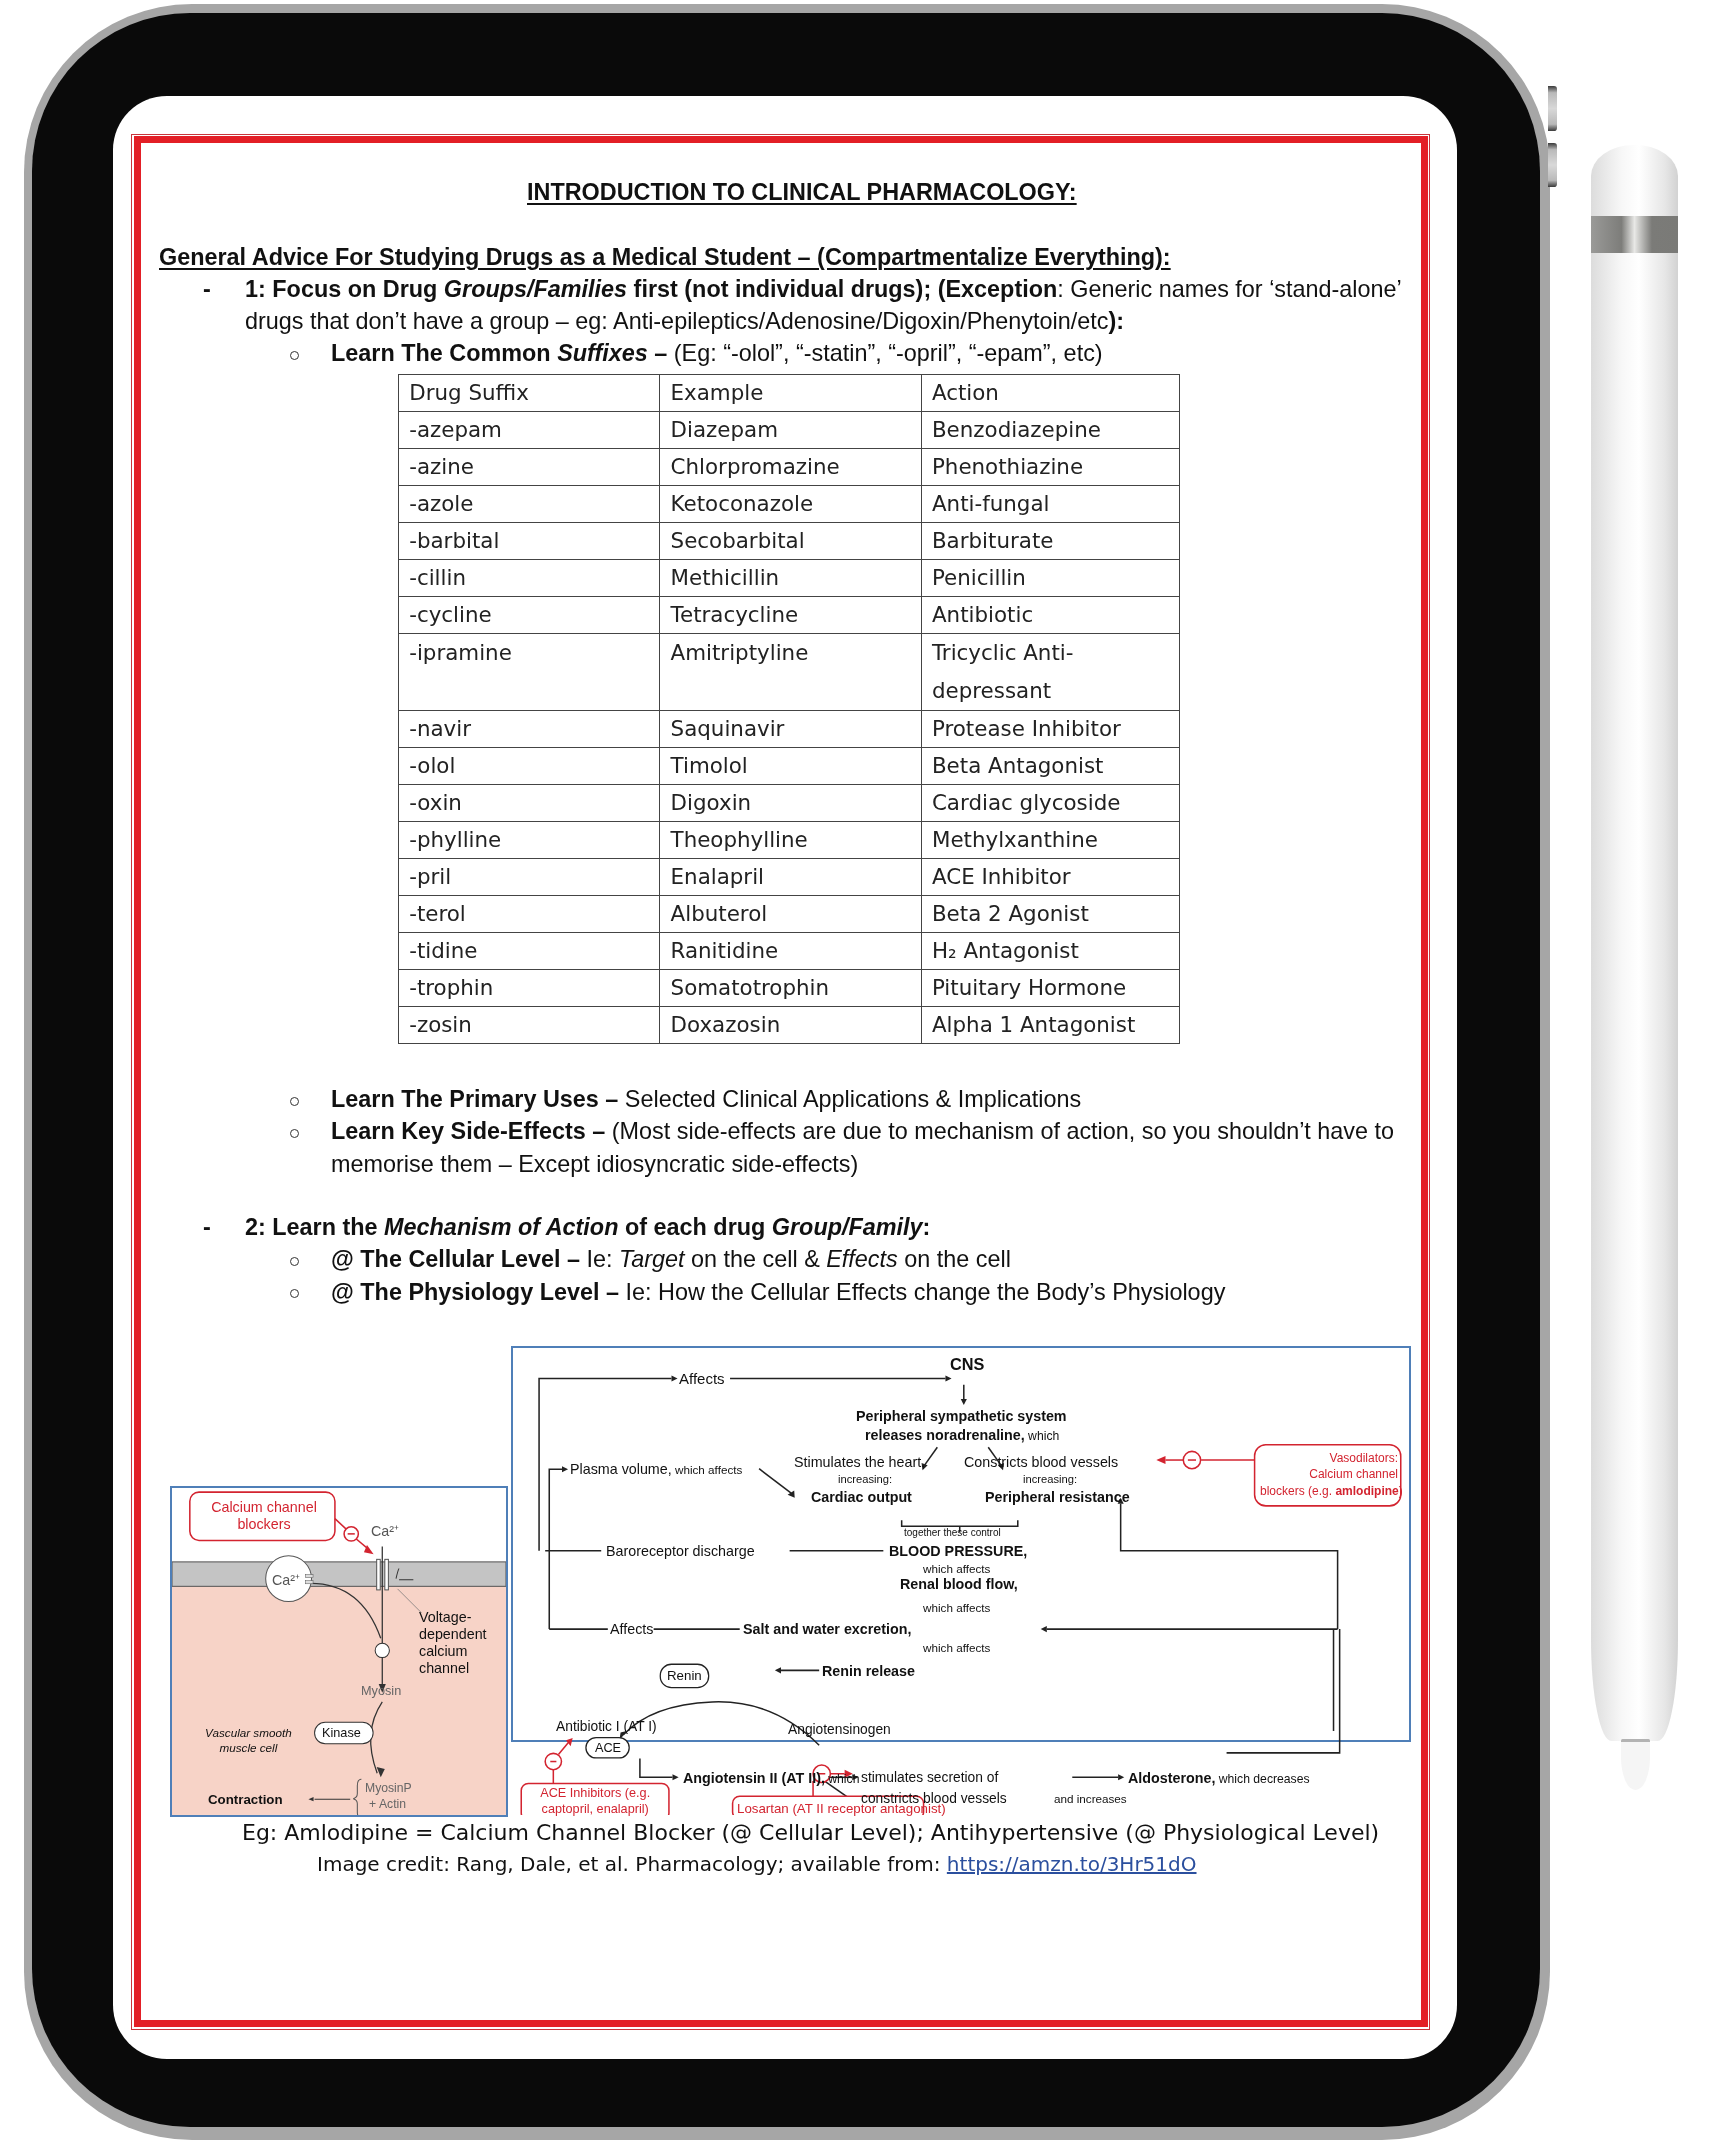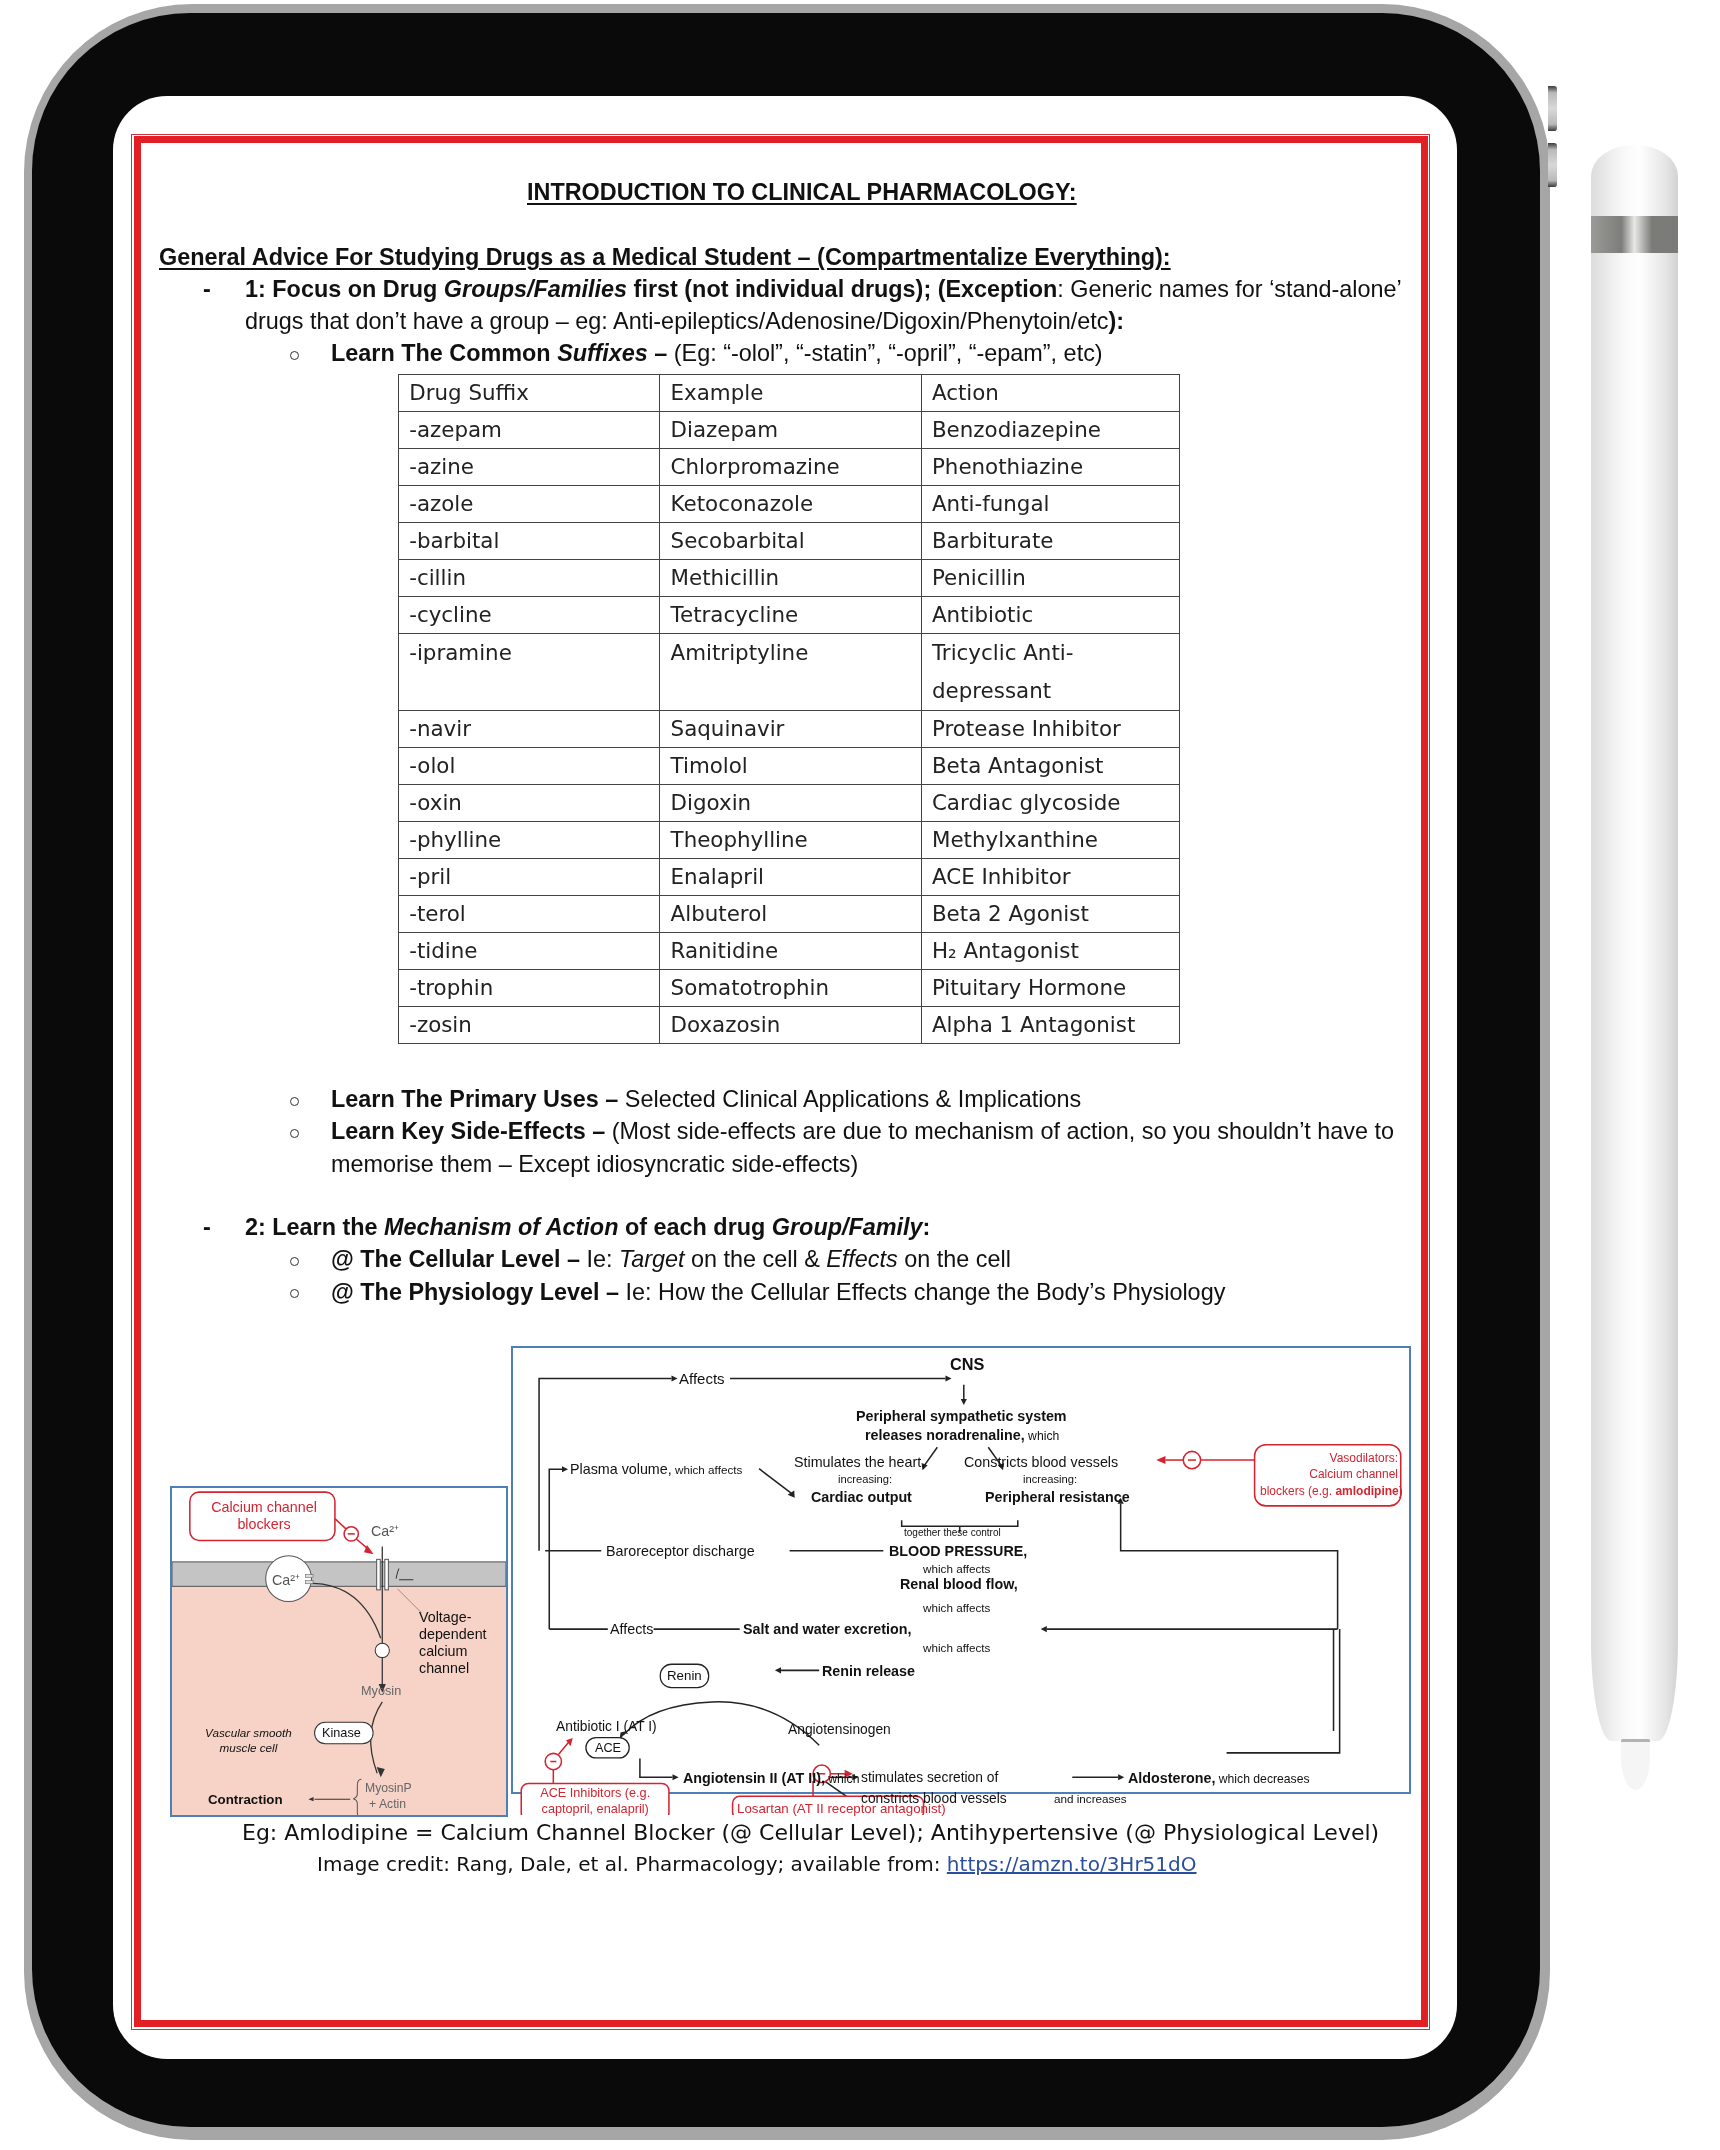--- a/index.html
+++ b/index.html
@@ -24,21 +24,21 @@
   .u{text-decoration:underline;text-underline-offset:3.1px;text-decoration-thickness:1.5px;}
   .hollow{width:9.2px;height:9.2px;border:1.3px solid #333;border-radius:50%;box-sizing:border-box;}
   
   #suffix-table{left:398px;top:374px;width:782px;border-collapse:collapse;font-family:"DejaVu Sans",sans-serif;font-size:21.4px;color:#222;}
   #suffix-table td{border:1.5px solid #444;padding:0 10.2px;height:36px;vertical-align:top;line-height:36px;}
   #suffix-table td.c1{width:240px;margin-left:6px;}
   #suffix-table td.c2{width:240px;}
   #suffix-table tr.tall td{height:75px;line-height:38px;}
   
   #cell-box{left:170px;top:1486px;width:338px;height:331px;border:2px solid #4f7fb8;box-sizing:border-box;background:#fff;}
-  #bp-box{left:511px;top:1346px;width:900px;height:448px;border:2px solid #4f7fb8;box-sizing:border-box;background:#fff;}
+  #bp-box{left:511px;top:1346px;width:900px;height:396px;border:2px solid #4f7fb8;box-sizing:border-box;background:#fff;}
   .dg{font-family:"Liberation Sans",sans-serif;white-space:nowrap;color:#111;}
   .red{color:#d32430;}
   .link{color:#2b4f9e;text-decoration:underline;}
 </style>
 </head>
 <body>
 
 <div class="abs" id="device-shell"></div>
 <div class="abs side-btn" style="left:1548px;top:86px;height:45px;"></div>
 <div class="abs side-btn" style="left:1548px;top:143px;height:44px;"></div>

